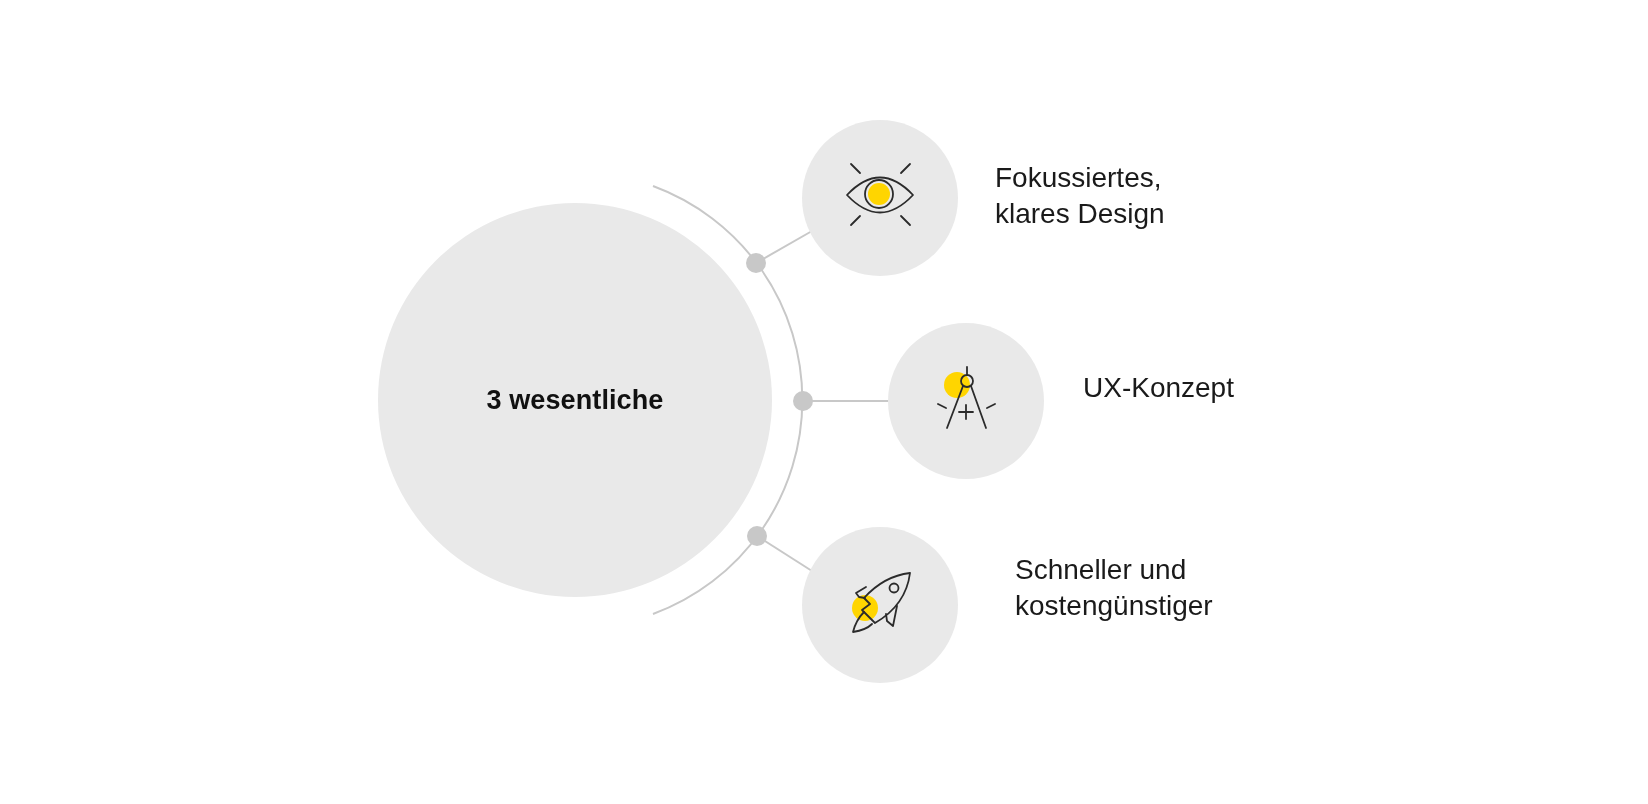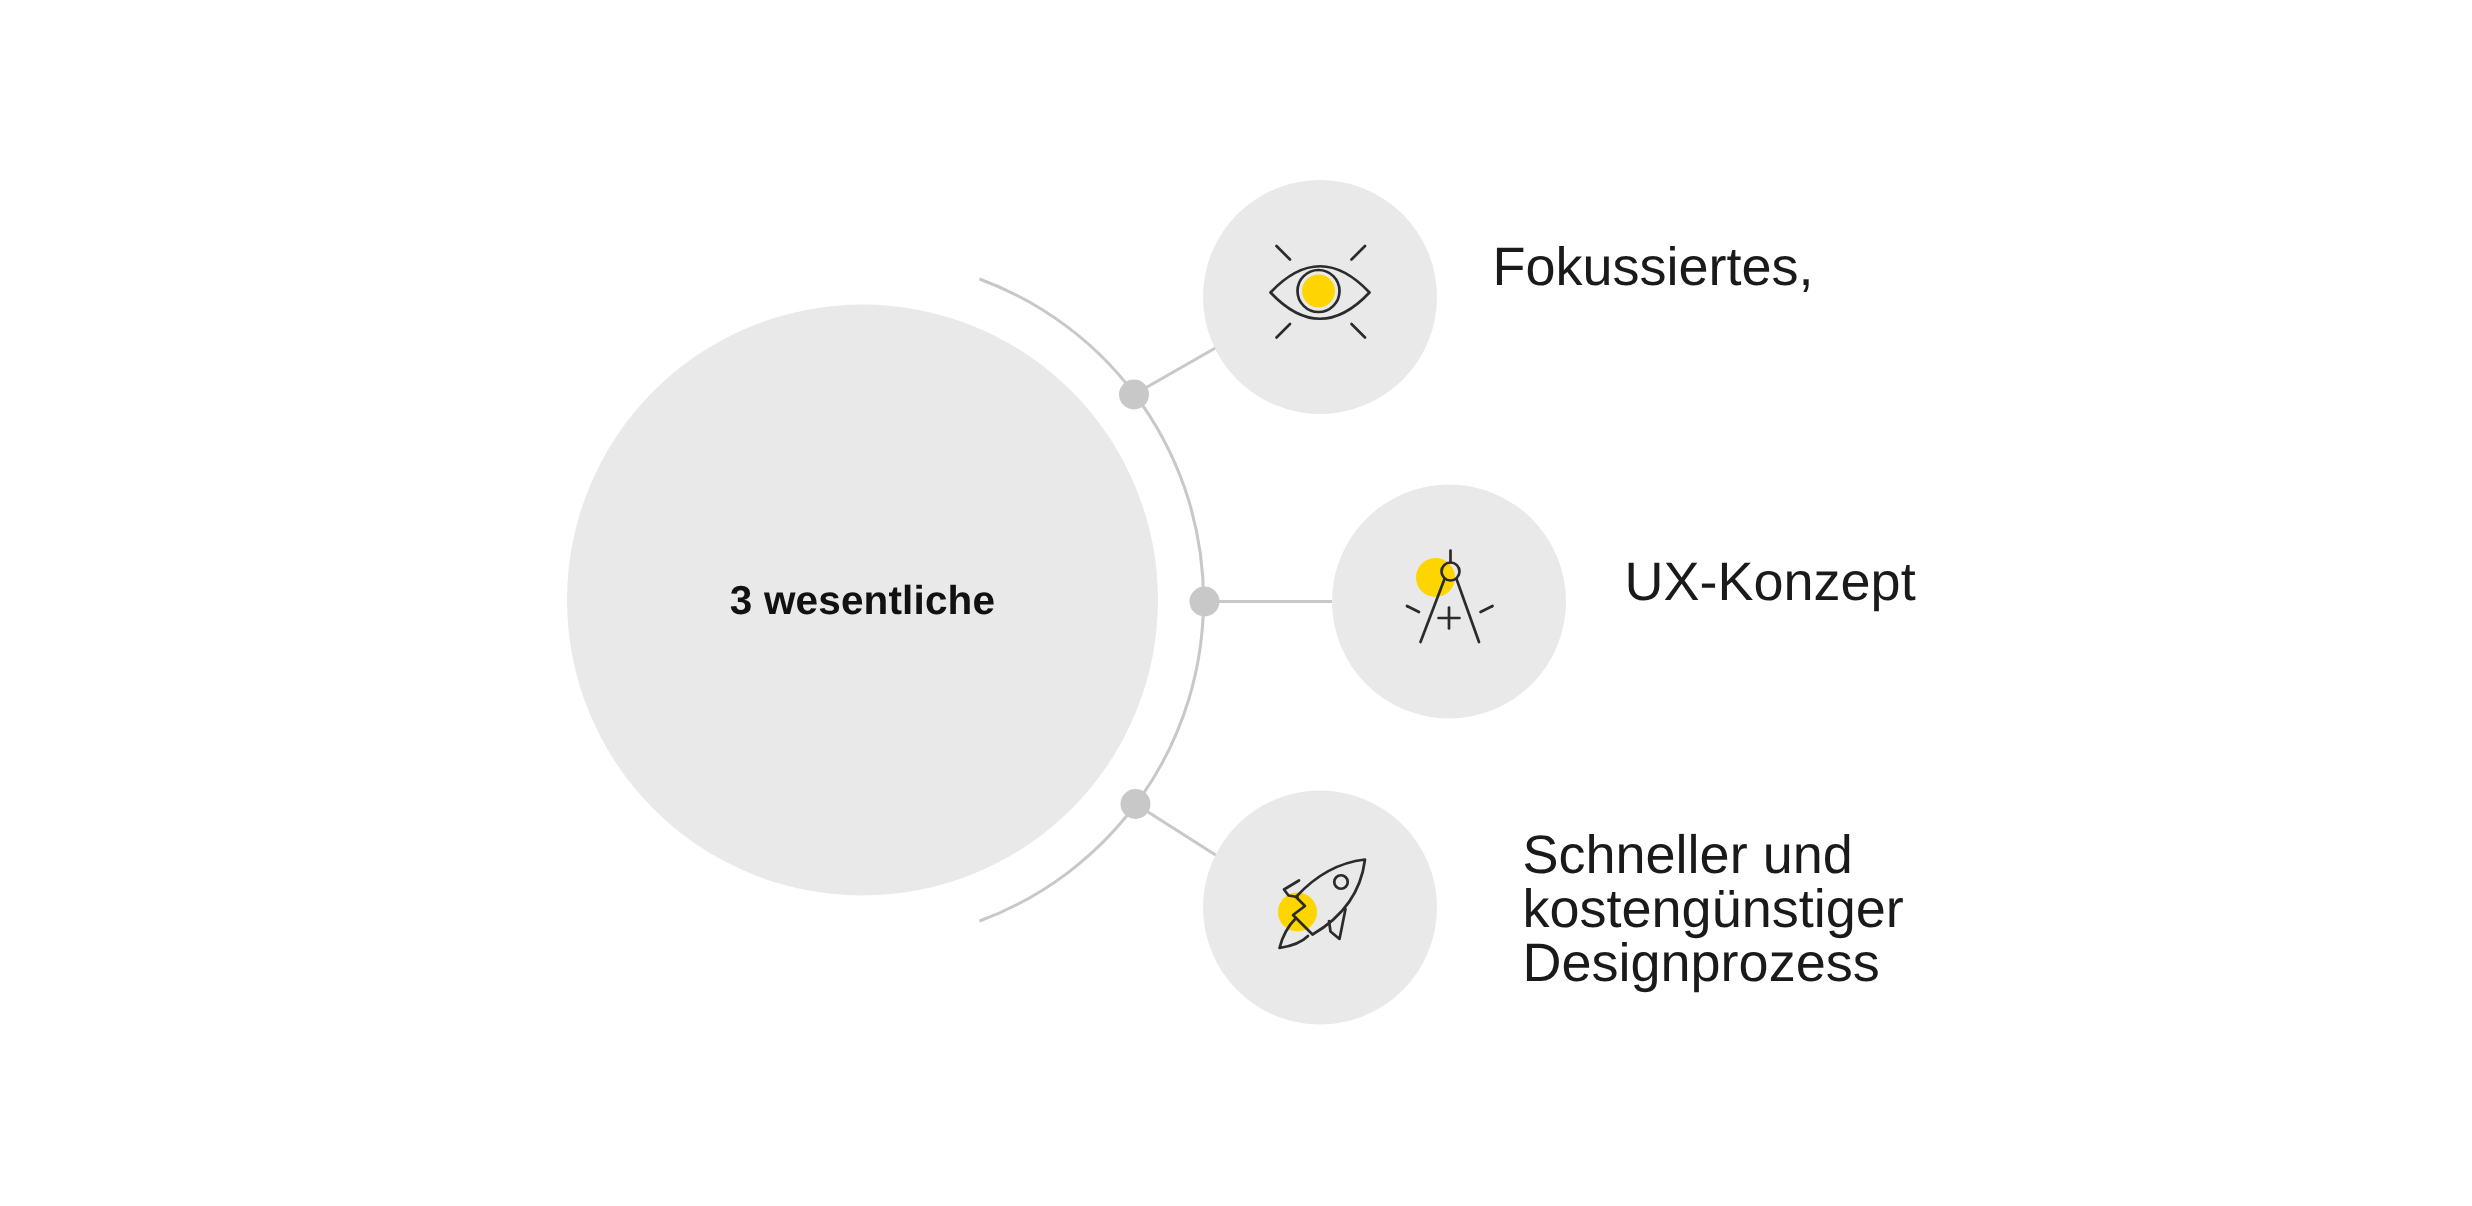--- a/index.html
+++ b/index.html
@@ -35,21 +35,21 @@
       color: #111111;
       font-size: 27px;
       font-weight: bold;
       line-height: 36px;
       letter-spacing: 0.1px;
     }
     .center-title span { display: block; white-space: nowrap; }
     .benefit-label {
       position: absolute;
       color: #1a1a1a;
-      font-size: 36px;
+      font-size: 28px;
       font-weight: normal;
       line-height: 36px;
       white-space: nowrap;
     }
     .benefit-label span { display: block; }
     #label-1 { left: 995px; top: 160px; }
     #label-2 { left: 1083px; top: 370px; }
     #label-3 { left: 995px; top: 552px; margin-left: 20px; }
   </style>
 </head>
@@ -109,23 +109,23 @@
     <path d="M 864 612 Q 856 620 853 632 Q 866 630 872 624"></path>
   </g>
 </svg>
 
 <div class="center-title">
   <span>3 wesentliche</span>
 </div>
 
 <div class="benefit-label" id="label-1">
   <span>Fokussiertes,</span>
+  <span>klares Design</span>
 </div>
 
 <div class="benefit-label" id="label-2">
   <span>UX-Konzept</span>
 </div>
 
 <div class="benefit-label" id="label-3">
   <span>Schneller und</span>
   <span>kostengünstiger</span>
-  <span>Designprozess</span>
 </div>
 
 </body></html>

